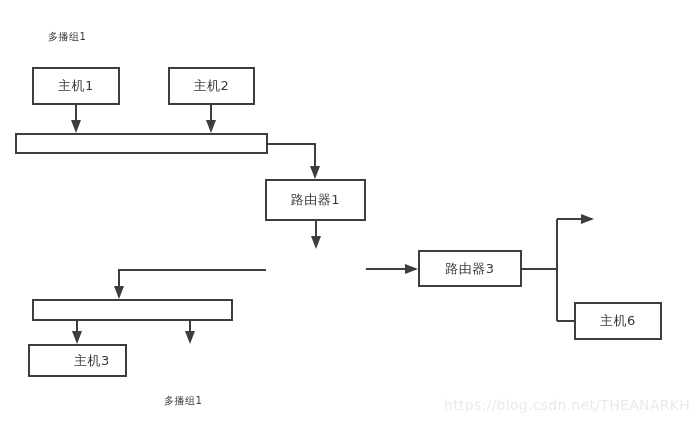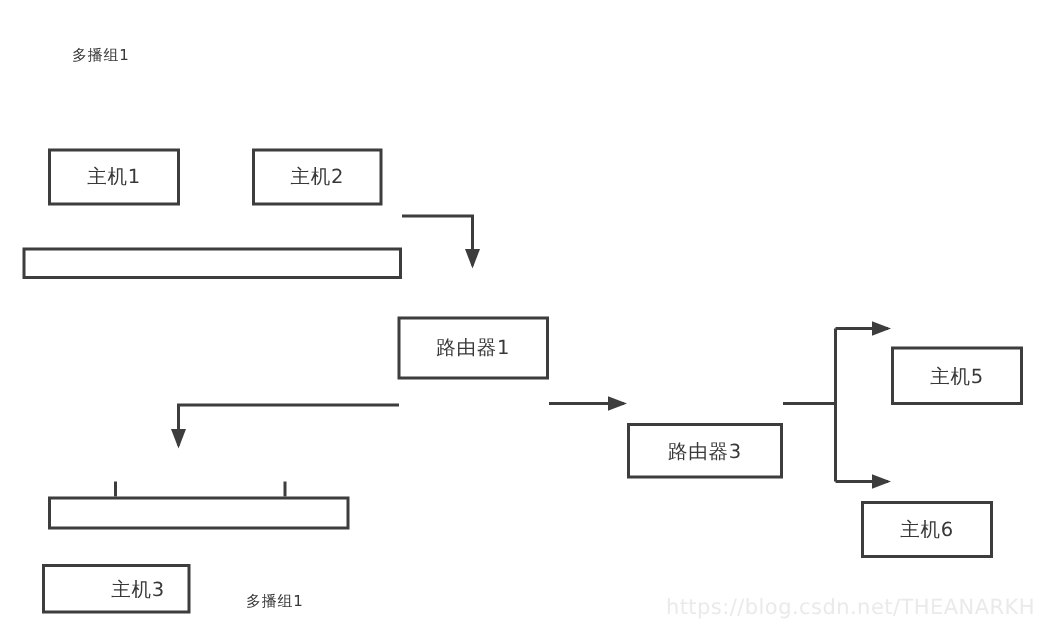--- a/index.html
+++ b/index.html
@@ -20,21 +20,20 @@
     position: absolute;
     box-sizing: border-box;
     border: 2px solid #3d3d3d;
     background: #ffffff;
     display: flex;
     align-items: center;
     justify-content: center;
     font-size: 13px;
     color: #383838;
     letter-spacing: 0.5px;
-    margin-top: 32px;
   }
   .bar { background: #ffffff; }
   #host1   { left: 32px;  top: 67px;  width: 88px;  height: 38px; }
   #host2   { left: 168px; top: 67px;  width: 87px;  height: 38px; }
   #lan1    { left: 15px;  top: 133px; width: 253px; height: 21px; }
   #router1 { left: 265px; top: 179px; width: 101px; height: 42px; }
   #router2 { left: 266px; top: 249px; width: 100px; height: 38px; }
   #router3 { left: 418px; top: 250px; width: 104px; height: 37px; }
   #host5   { left: 594px; top: 199px; width: 88px;  height: 39px; }
   #host6   { left: 574px; top: 302px; width: 88px;  height: 38px; }
@@ -95,23 +94,20 @@
 
   <div class="node bar" id="lan1"></div>
 
   <div class="node" id="router1">
     <span>路由器1</span>
   </div>
   <div class="node" id="router3">
     <span>路由器3</span>
   </div>
 
-  <div class="node" id="host5">
-    <span>主机5</span>
-  </div>
   <div class="node" id="host6">
     <span>主机6</span>
   </div>
 
   <div class="node bar" id="lan2"></div>
 
   <div class="node" id="host3">
     <span>主机3</span>
   </div>
 

